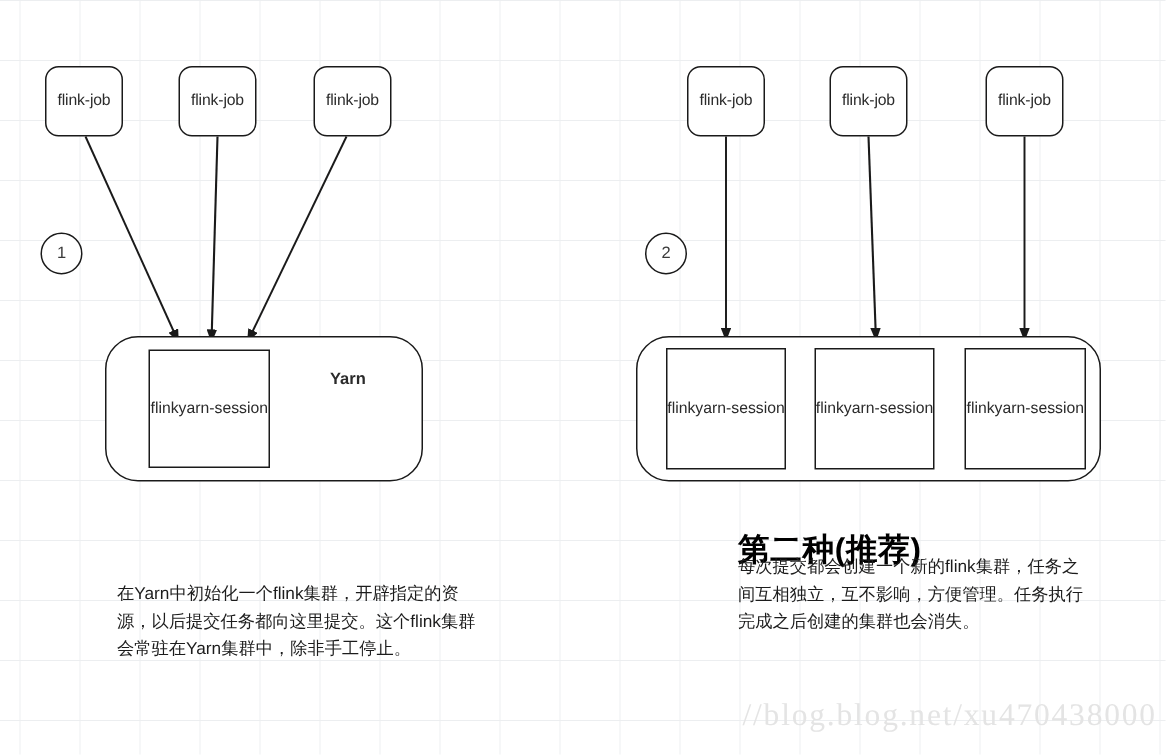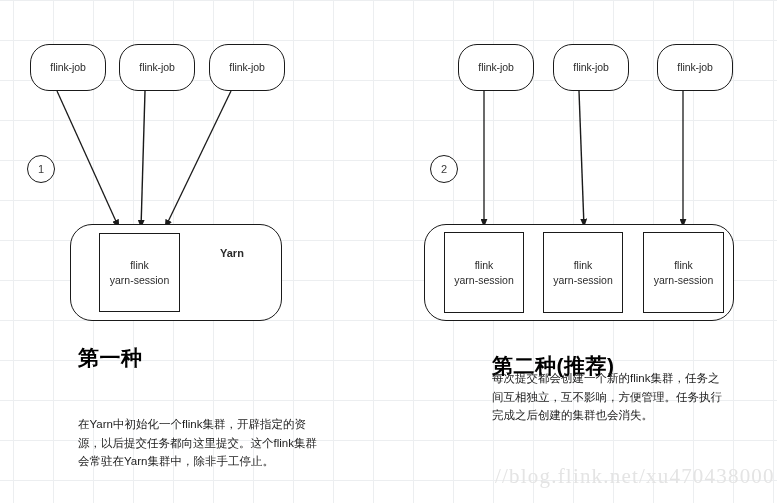--- a/index.html
+++ b/index.html
@@ -33,24 +33,24 @@
     left: 0;
     top: 0;
     width: 777px;
     height: 503px;
     pointer-events: none;
   }
 
   
   .job-box {
     position: absolute;
-    width: 76px;
+    width: 52px;
     height: 47px;
     border: 1.6px solid #1a1a1a;
-    border-radius: 19px;
+    border-radius: 9px;
     background: #ffffff;
     display: flex;
     align-items: center;
     justify-content: center;
     box-sizing: border-box;
   }
   .job-box span {
     font-size: 10.5px;
     color: #2b2b2b;
     line-height: 1.1;
@@ -67,21 +67,21 @@
     box-sizing: border-box;
   }
 
   
   .session-box {
     position: absolute;
     border: 1.5px solid #1a1a1a;
     background: #ffffff;
     box-sizing: border-box;
     display: flex;
-    flex-direction: column;
+    flex-direction: row;
     align-items: center;
     justify-content: center;
   }
   .session-box span {
     font-size: 10.5px;
     color: #2b2b2b;
     line-height: 1.35;
     white-space: nowrap;
   }
 
@@ -179,22 +179,21 @@
   </div>
 
   <div class="cluster" style="left:70px; top:224px; width:212px; height:97px;">
   </div>
   <div class="yarn-label" style="left:220px; top:247px;">Yarn</div>
   <div class="session-box" style="left:99px; top:233px; width:81px; height:79px;">
     <span>flink</span>
     <span>yarn-session</span>
   </div>
 
-  <div class="heading" style="left:78px; top:344px;">第一种</div>
-  <div class="paragraph" style="left:78px; top:387px; width:240px;margin-top:28px;">在Yarn中初始化一个flink集群，开辟指定的资源，以后提交任务都向这里提交。这个flink集群会常驻在Yarn集群中，除非手工停止。</div>
+  <div class="paragraph" style="left:78px; top:387px; width:240px;">在Yarn中初始化一个flink集群，开辟指定的资源，以后提交任务都向这里提交。这个flink集群会常驻在Yarn集群中，除非手工停止。</div>
 
   <div class="job-box" style="left:458px; top:44px;">
     <span>flink-job</span>
   </div>
   <div class="job-box" style="left:553px; top:44px;">
     <span>flink-job</span>
   </div>
   <div class="job-box" style="left:657px; top:44px;">
     <span>flink-job</span>
   </div>
@@ -214,15 +213,15 @@
     <span>yarn-session</span>
   </div>
   <div class="session-box" style="left:643px; top:232px; width:81px; height:81px;">
     <span>flink</span>
     <span>yarn-session</span>
   </div>
 
   <div class="heading" style="left:492px; top:352px;">第二种(推荐)</div>
   <div class="paragraph" style="left:492px; top:369px; width:238px;">每次提交都会创建一个新的flink集群，任务之间互相独立，互不影响，方便管理。任务执行完成之后创建的集群也会消失。</div>
 
-  <div class="watermark" style="left:495px; top:464px;">//blog.flink.net/xu470438000</div>
+  <div class="watermark" style="left:495px; top:464px;">//blog.blog.net/xu470438000</div>
 
 </div>
 
 </body></html>

